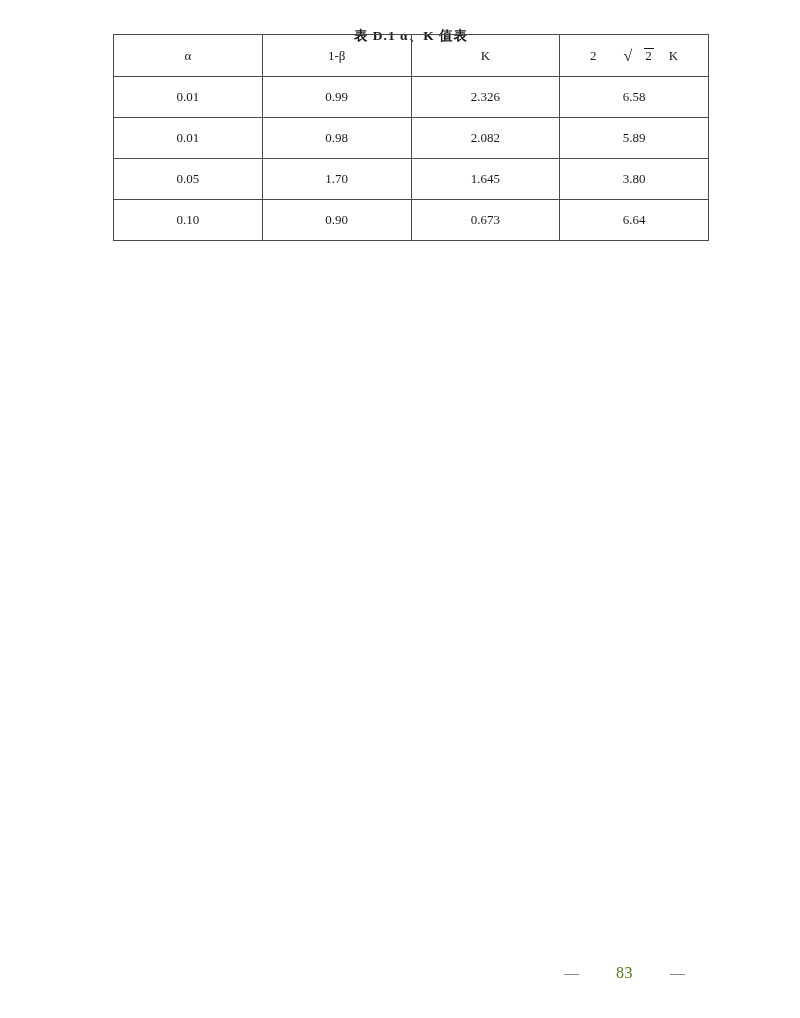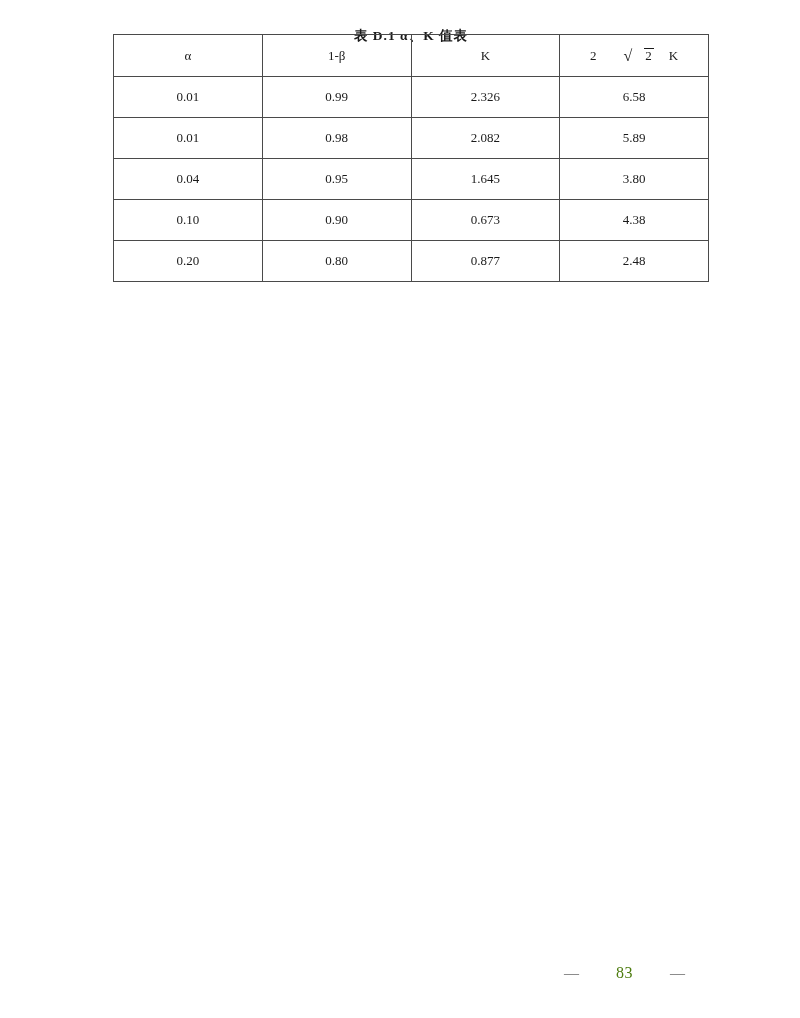--- a/index.html
+++ b/index.html
@@ -106,36 +106,30 @@
           <td>2.326</td>
           <td>6.58</td>
         </tr>
         <tr>
           <td>0.01</td>
           <td>0.98</td>
           <td>2.082</td>
           <td>5.89</td>
         </tr>
         <tr>
-          <td>0.04</td>
-          <td>0.95</td>
+          <td>0.05</td>
+          <td>1.70</td>
           <td>1.645</td>
           <td>3.80</td>
         </tr>
         <tr>
           <td>0.10</td>
           <td>0.90</td>
           <td>0.673</td>
-          <td>4.38</td>
-        </tr>
-        <tr>
-          <td>0.20</td>
-          <td>0.80</td>
-          <td>0.877</td>
-          <td>2.48</td>
+          <td>6.64</td>
         </tr>
       </tbody>
   </table>
 
   <div class="footer">
     <span class="dash">—</span>
     <span class="page-num">83</span>
     <span class="dash">—</span>
   </div>
 

